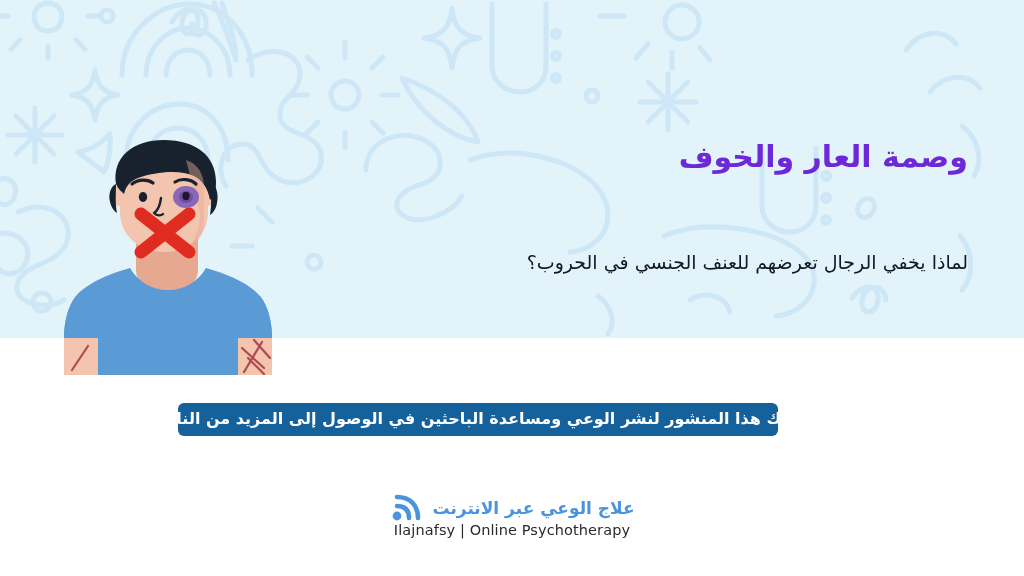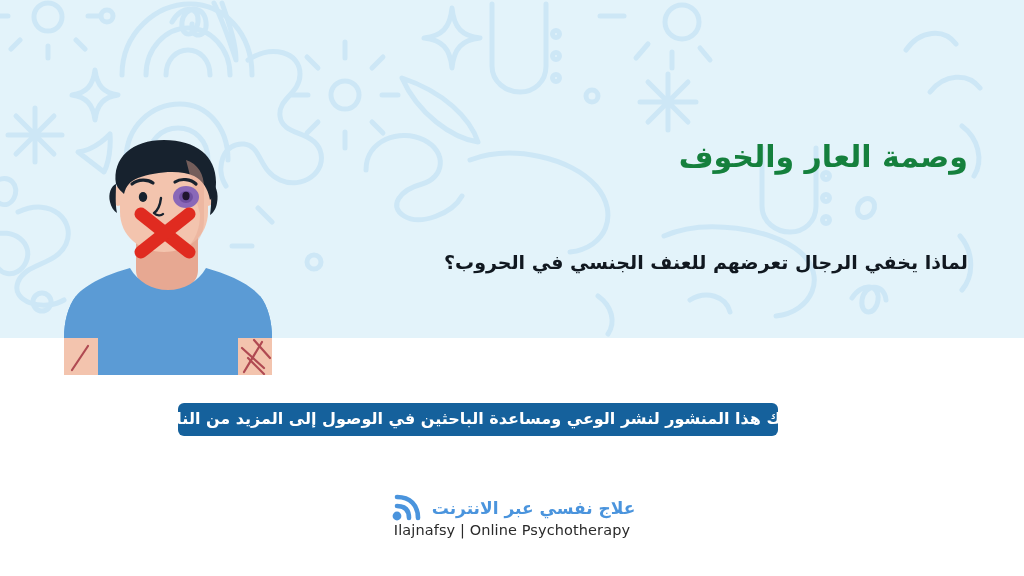--- a/index.html
+++ b/index.html
@@ -38,35 +38,35 @@
 
   
   #headline {
     position:absolute;
     right:56px; top:138px;
     width:640px;
     text-align:right;
     direction:rtl;
     font-size:30px;
     font-weight:bold;
-    color:#15803d;
+    color:#6d28d9;
     letter-spacing:0px;
     line-height:1.25;
   }
 
   
   #subtitle {
     position:absolute;
     right:56px; top:248px;
     width:560px;
     text-align:justify;
     text-align-last:right;
     direction:rtl;
     font-size:19px;
-    font-weight:700;
+    font-weight:400;
     color:#111820;
     line-height:1.5;
   }
 
   
   #cta {
     position:absolute;
     left:178px; top:403px;
     width:600px; height:33px;
     background:#15619c;
@@ -276,18 +276,18 @@
 
   <div id="footer">
     <div id="logo-row">
       <svg width="34" height="30" viewBox="0 0 34 30">
         <g fill="none" stroke="#4a94dd" stroke-width="4.6" stroke-linecap="round">
           <path d="M29 25 C29 12 21 4 8 4"></path>
           <path d="M20 25 C20 17 16 13 8 13"></path>
         </g>
         <circle cx="8" cy="23" r="4.4" fill="#4a94dd"></circle>
       </svg>
-      <span id="logo-ar">علاج نفسي عبر الانترنت</span>
+      <span id="logo-ar">علاج الوعي عبر الانترنت</span>
     </div>
     <div id="logo-en">Ilajnafsy | Online Psychotherapy</div>
   </div>
 
 </div>
 
 </body></html>

